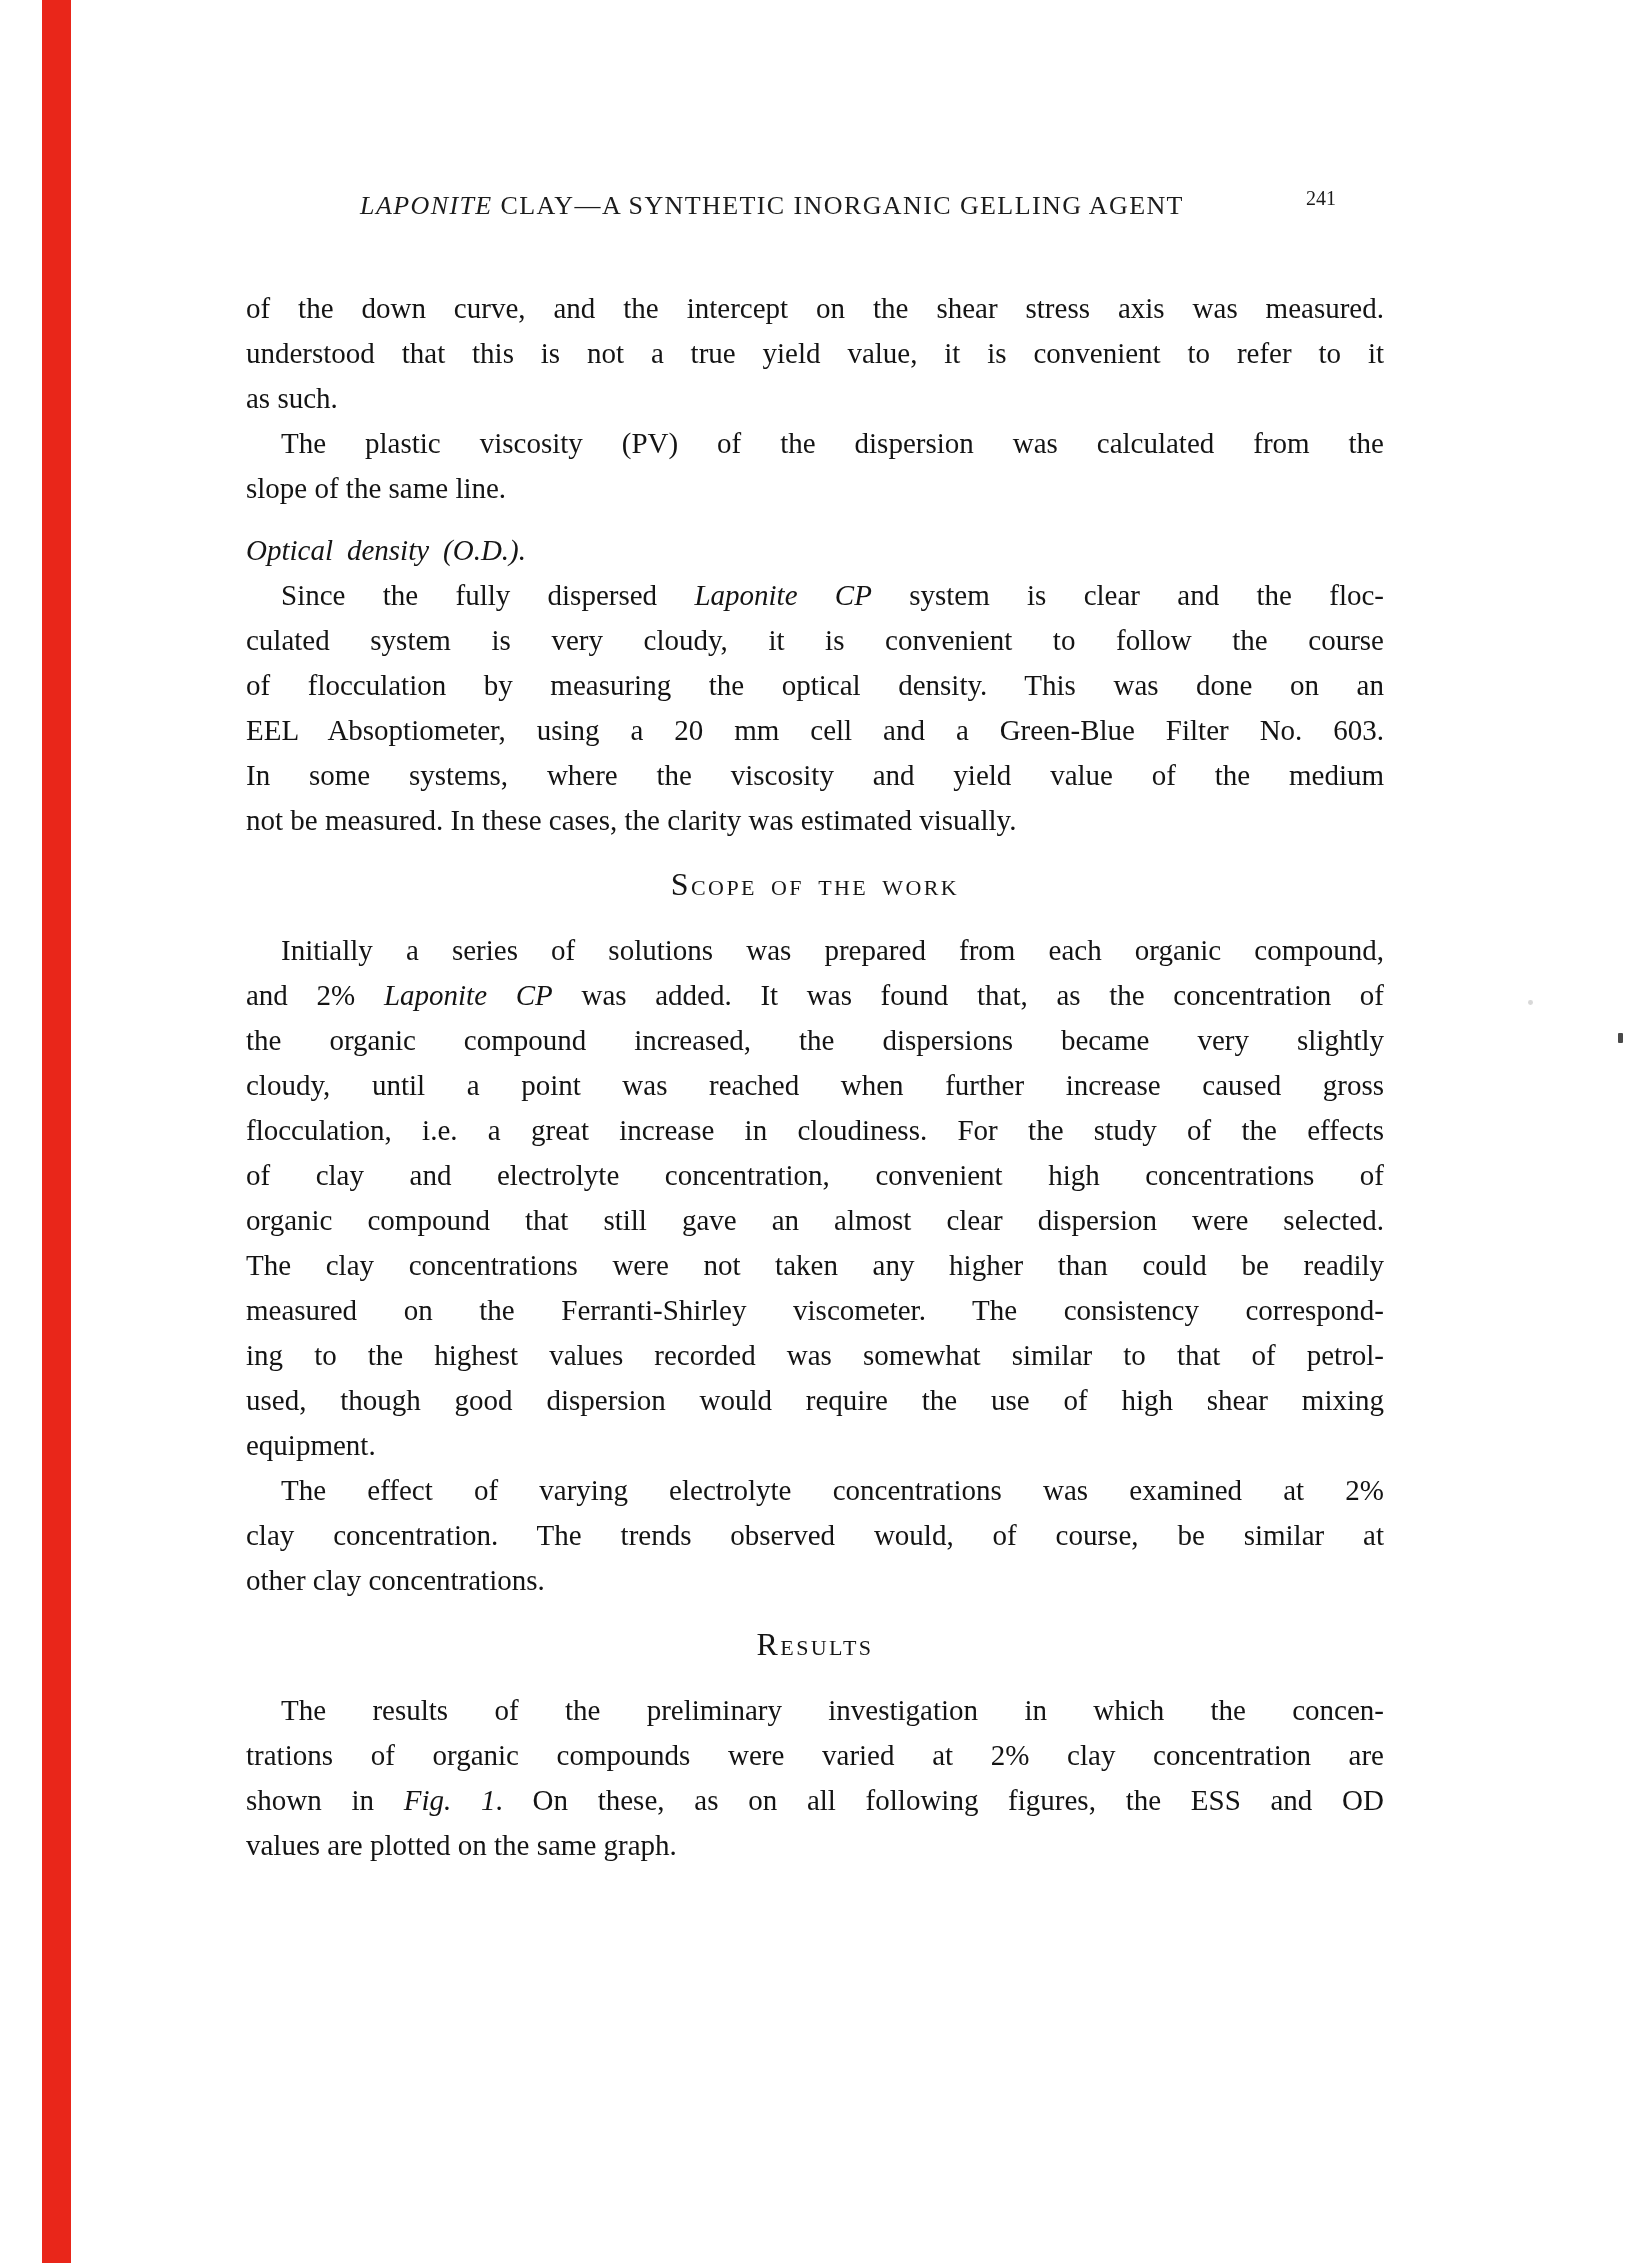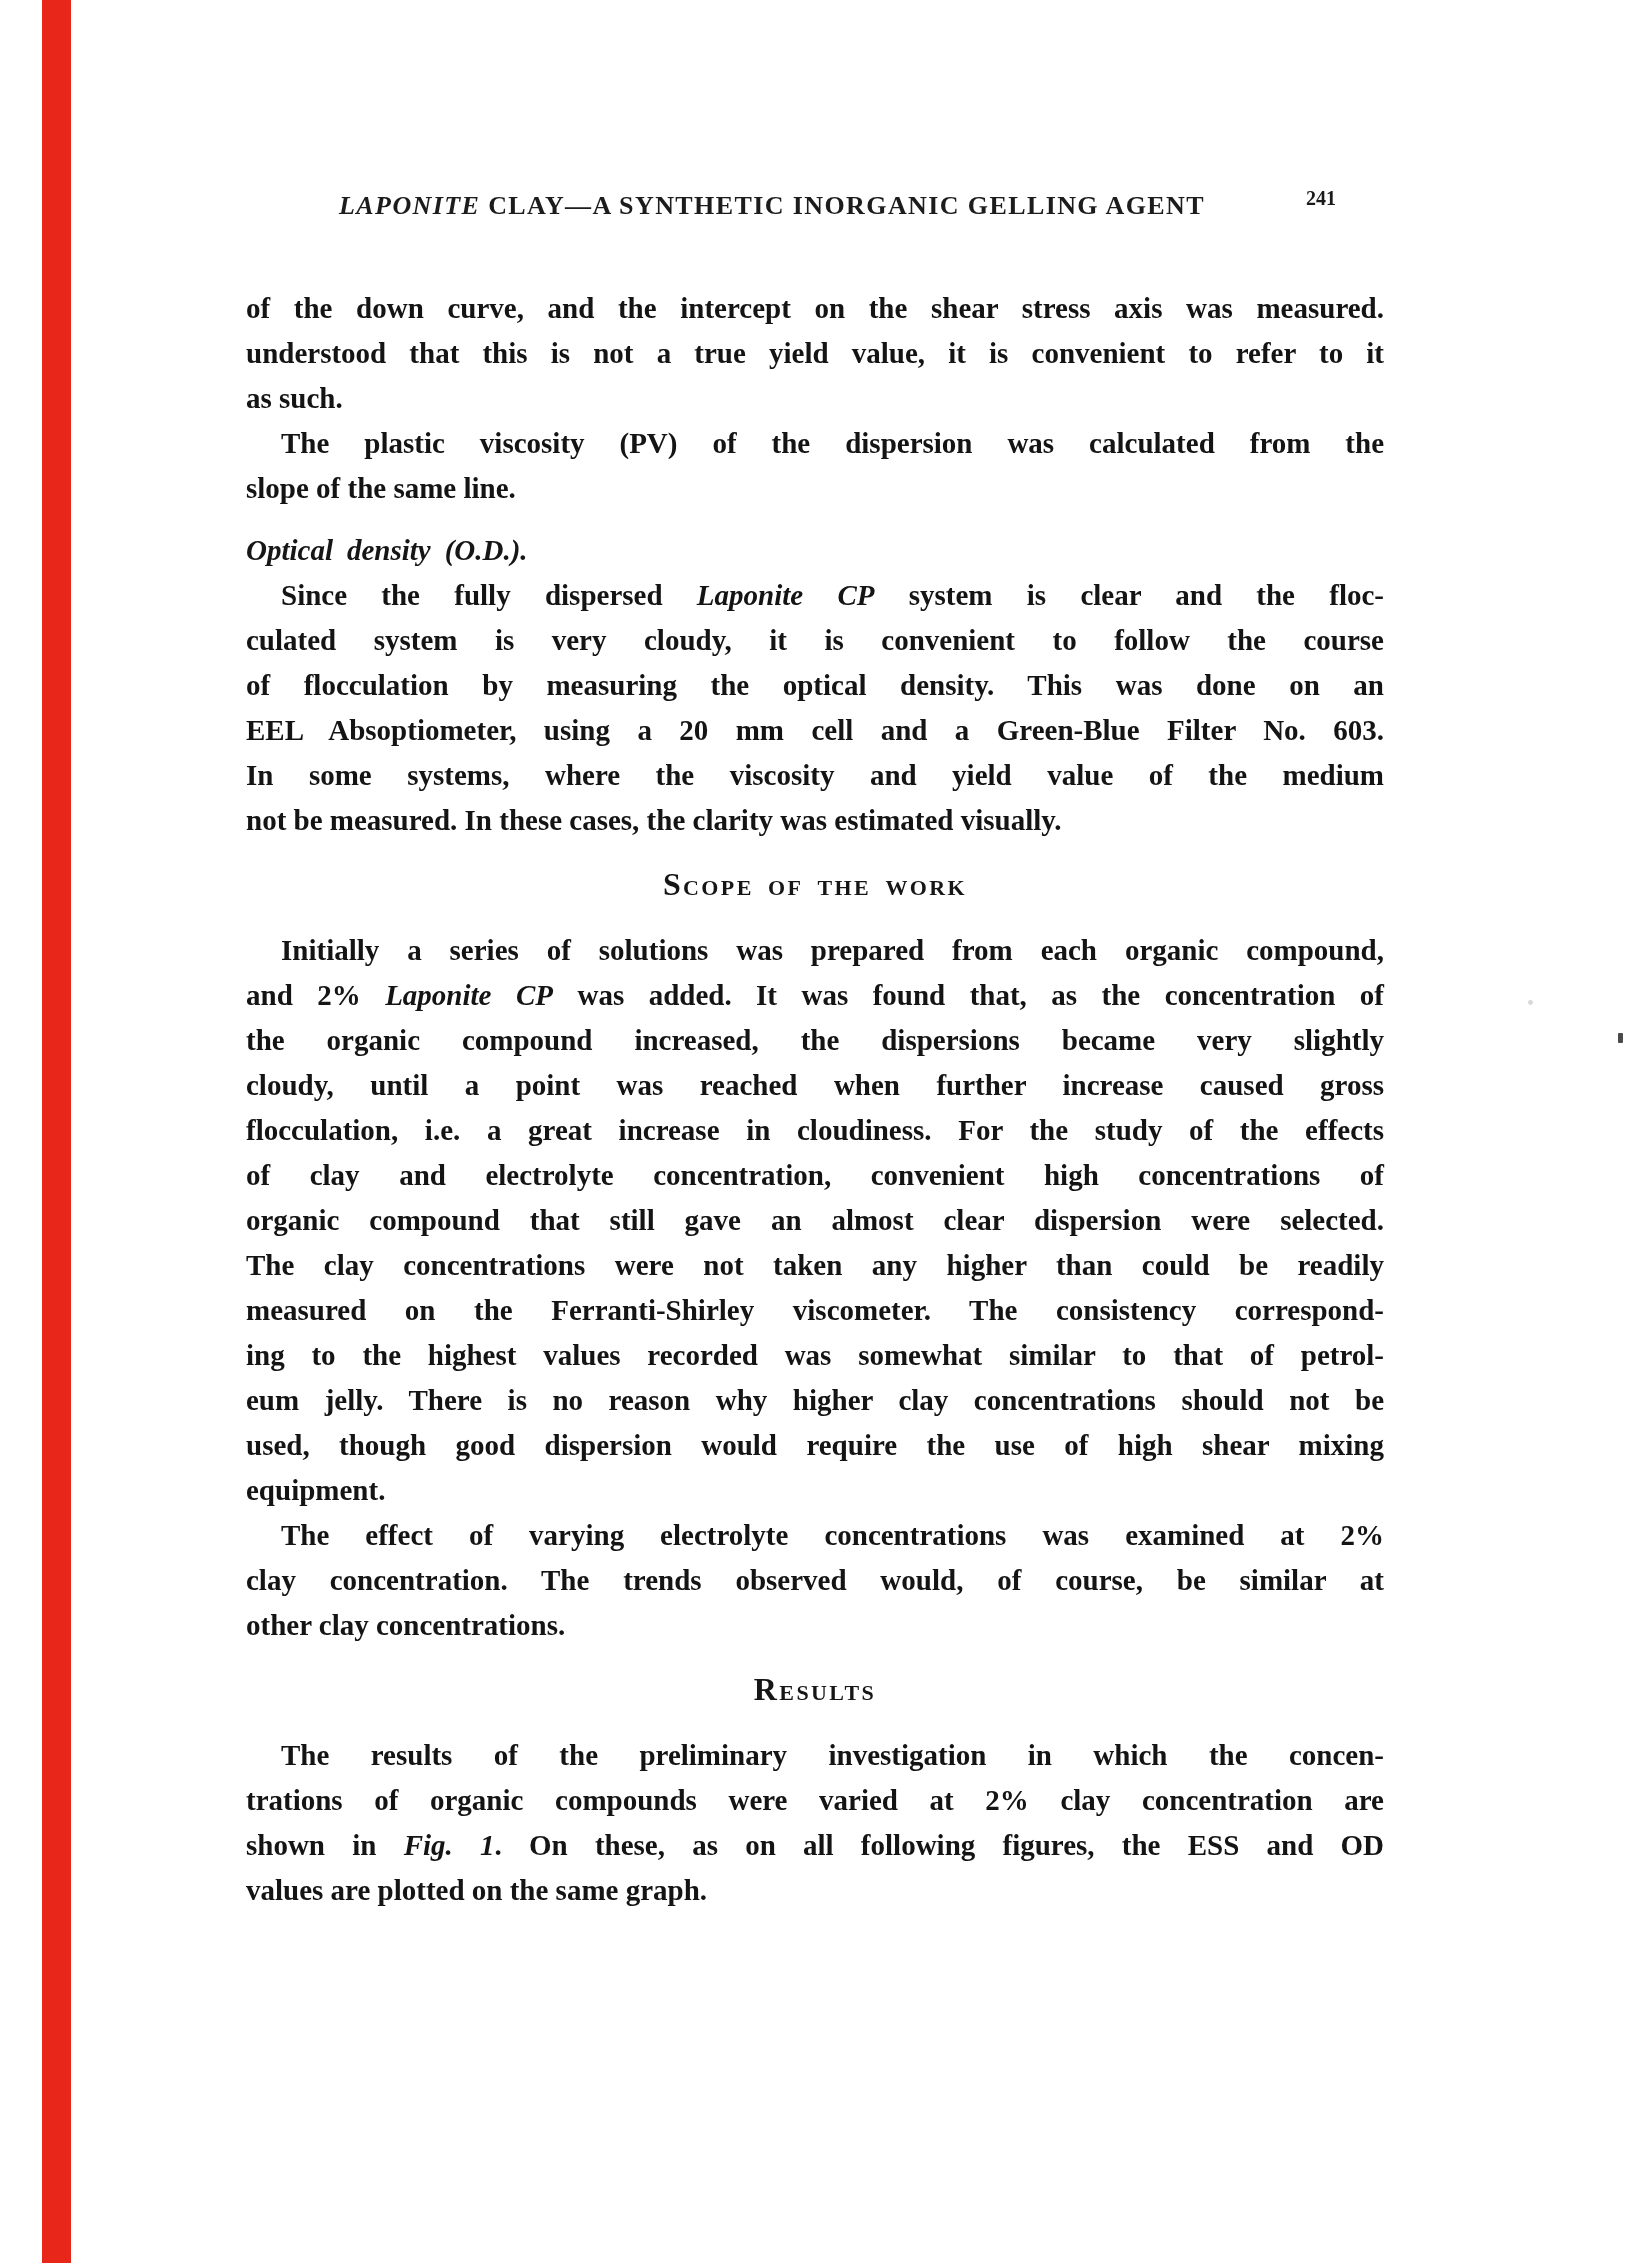--- a/index.html
+++ b/index.html
@@ -1,18 +1,18 @@
 <!DOCTYPE html>
 <html><head>
 <meta charset="utf-8">
 <style>
   html, body { margin:0; padding:0; background:#ffffff; }
   .page {
     position:relative; width:1626px; height:2264px; background:#ffffff;
-    font-family:"Liberation Serif", serif; color:#141414; overflow:hidden;font-weight:bold;
+    font-family:"Liberation Serif", serif; color:#141414; overflow:hidden;
   }
   .edge-stripe {
     position:absolute; left:42px; top:0; width:29px; height:2264px;
   }
   .running-header {
     position:absolute; left:246px; top:191px; width:1138px; height:42px;
   }
   .running-title {
     position:absolute; left:0; right:86px; text-align:center;
     font-size:26px; letter-spacing:1.4px; color:#1c1c1c; white-space:nowrap;
@@ -87,21 +87,20 @@
         <div class="line indent"><span>Initially a series of solutions was prepared from each organic compound,</span></div>
         <div class="line"><span>and 2% </span><em>Laponite CP</em><span> was added. It was found that, as the concentration of</span></div>
         <div class="line"><span>the organic compound increased, the dispersions became very slightly</span></div>
         <div class="line"><span>cloudy, until a point was reached when further increase caused gross</span></div>
         <div class="line"><span>flocculation, i.e. a great increase in cloudiness. For the study of the effects</span></div>
         <div class="line"><span>of clay and electrolyte concentration, convenient high concentrations of</span></div>
         <div class="line"><span>organic compound that still gave an almost clear dispersion were selected.</span></div>
         <div class="line"><span>The clay concentrations were not taken any higher than could be readily</span></div>
         <div class="line"><span>measured on the Ferranti-Shirley viscometer. The consistency correspond-</span></div>
         <div class="line"><span>ing to the highest values recorded was somewhat similar to that of petrol-</span></div>
-        <div class="line"><span>eum jelly. There is no reason why higher clay concentrations should not be</span></div>
         <div class="line"><span>used, though good dispersion would require the use of high shear mixing</span></div>
         <div class="line last"><span>equipment.</span></div>
       </div>
       <div class="para">
         <div class="line indent"><span>The effect of varying electrolyte concentrations was examined at 2%</span></div>
         <div class="line"><span>clay concentration. The trends observed would, of course, be similar at</span></div>
         <div class="line last"><span>other clay concentrations.</span></div>
       </div>
       <div class="h-center">Results</div>
       <div class="para">

